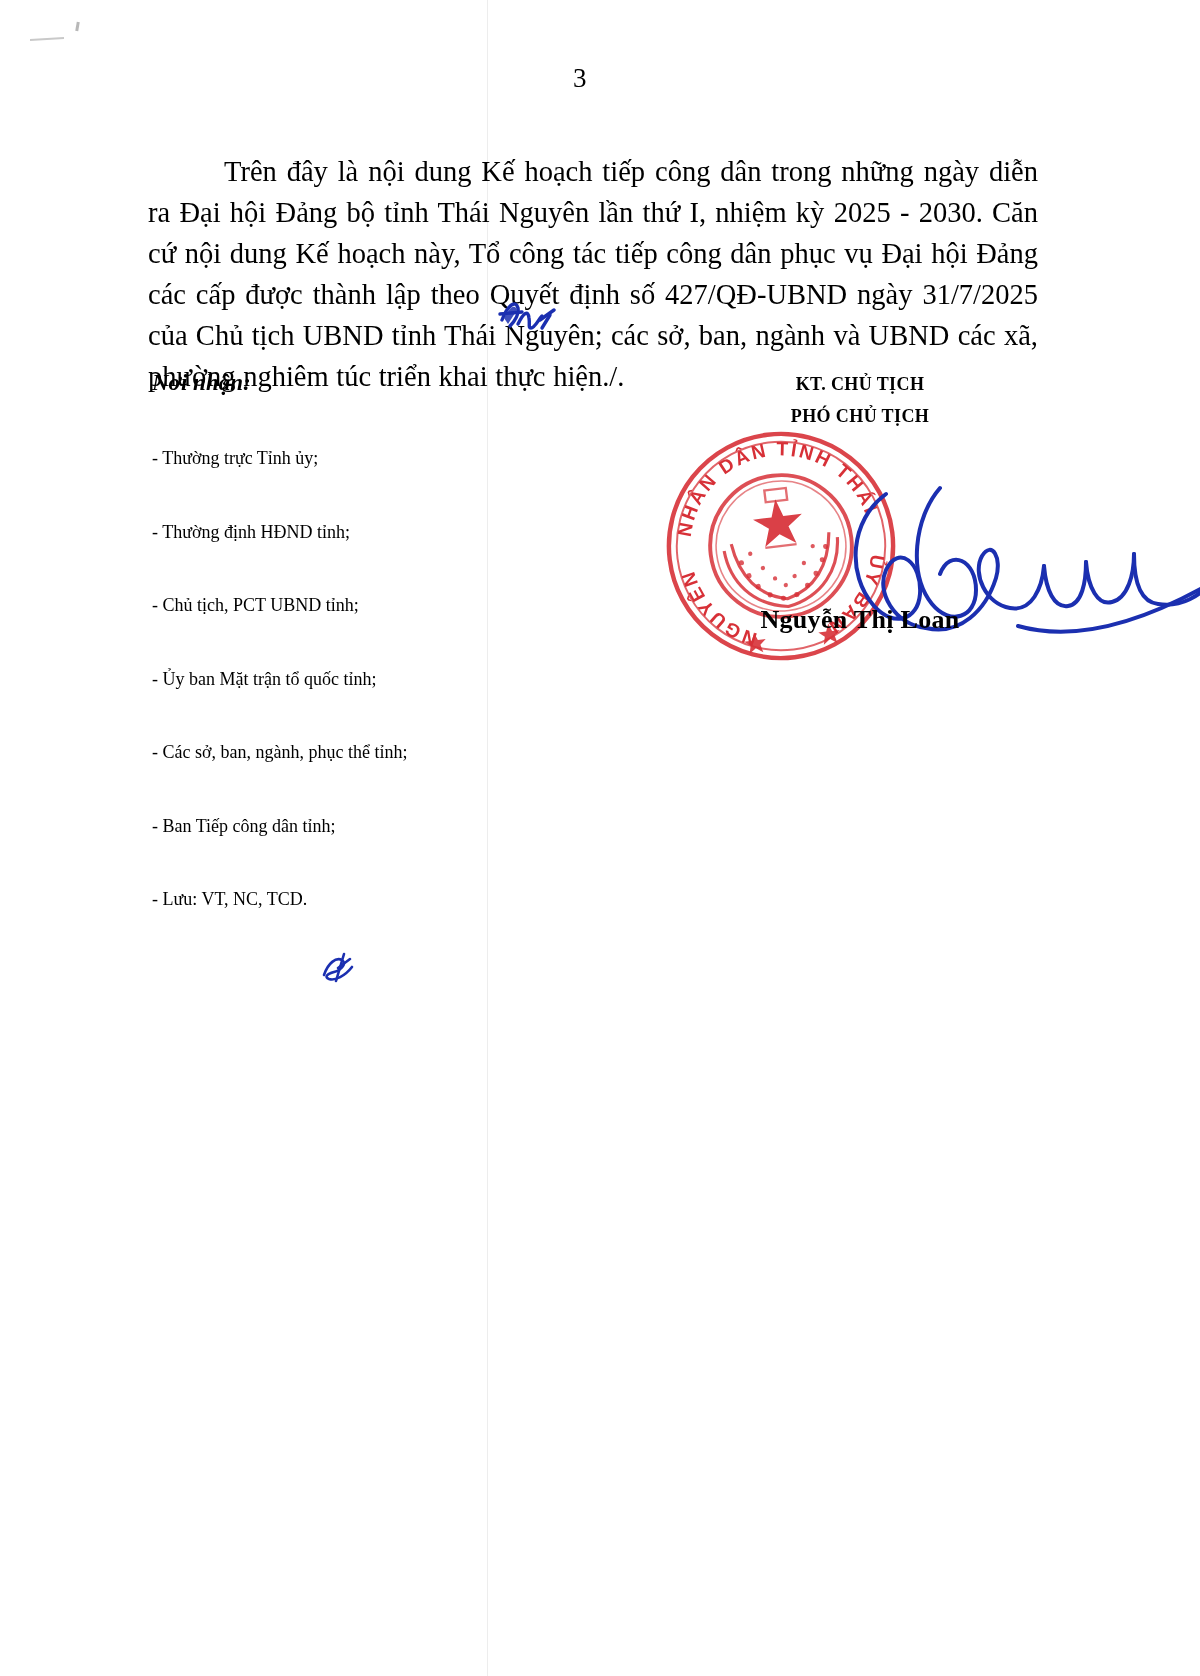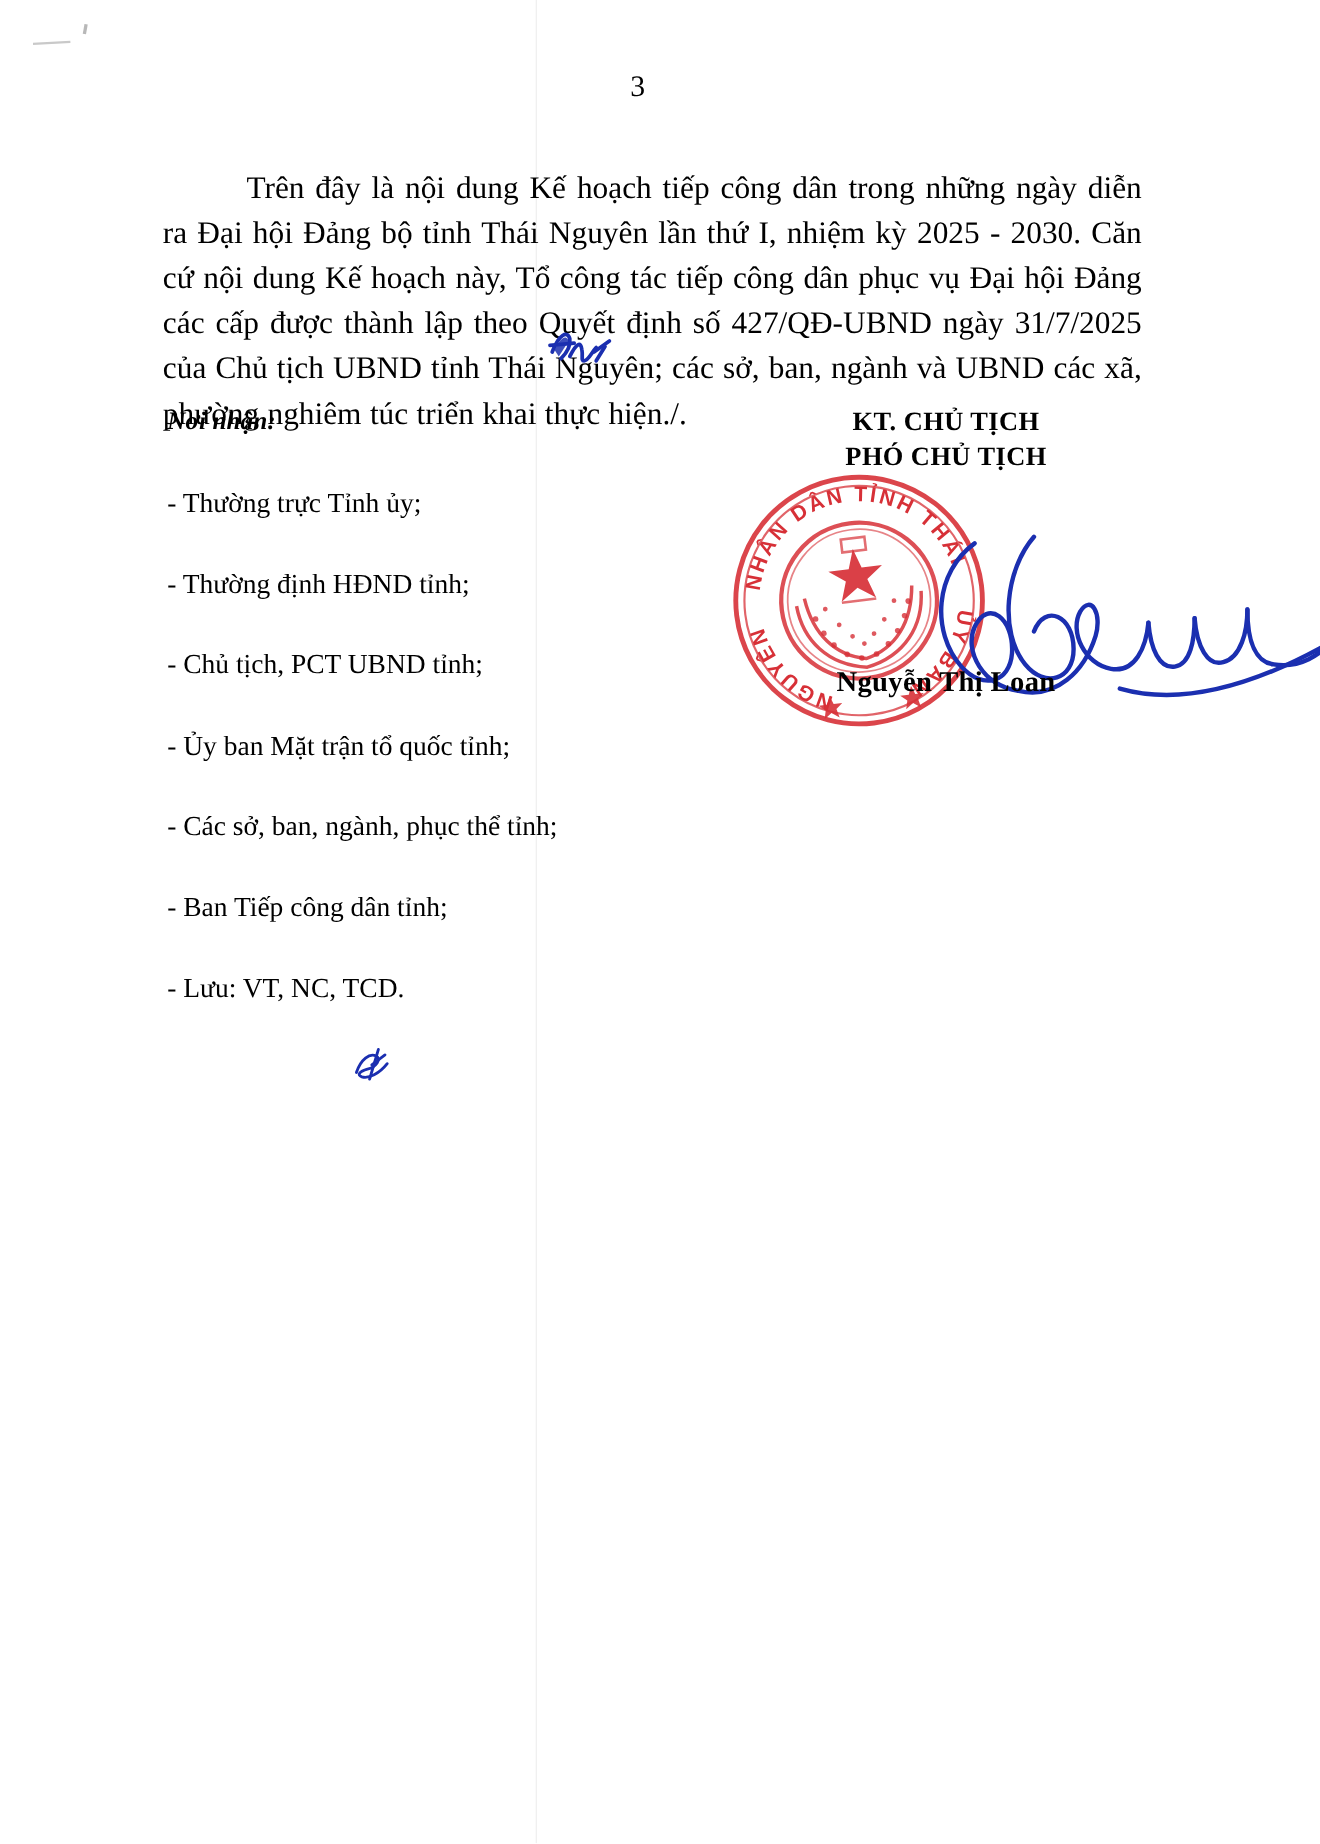--- a/index.html
+++ b/index.html
@@ -83,36 +83,36 @@
     font-size: 23px;
     line-height: 30px;
     margin-bottom: 2px;
   }
   .recipients ul {
     list-style: none;
     margin: 0;
     padding: 0;
   }
   .recipients li {
-    font-size: 25px;
+    font-size: 18px;
     line-height: 26.5px;
     white-space: nowrap;
     margin-top: 47px;
   }
 
   .signature-block {
     position: absolute;
     left: 640px;
     top: 0;
     width: 440px;
     text-align: center;
   }
   .sig-title {
     font-weight: bold;
-    font-size: 24px;
+    font-size: 18px;
     line-height: 32px;
     letter-spacing: 0.4px;
   }
   .sig-name {
     position: relative;
     margin-top: 173px;
     font-weight: bold;
     font-size: 26px;
     letter-spacing: 0.3px;
     z-index: 6;

